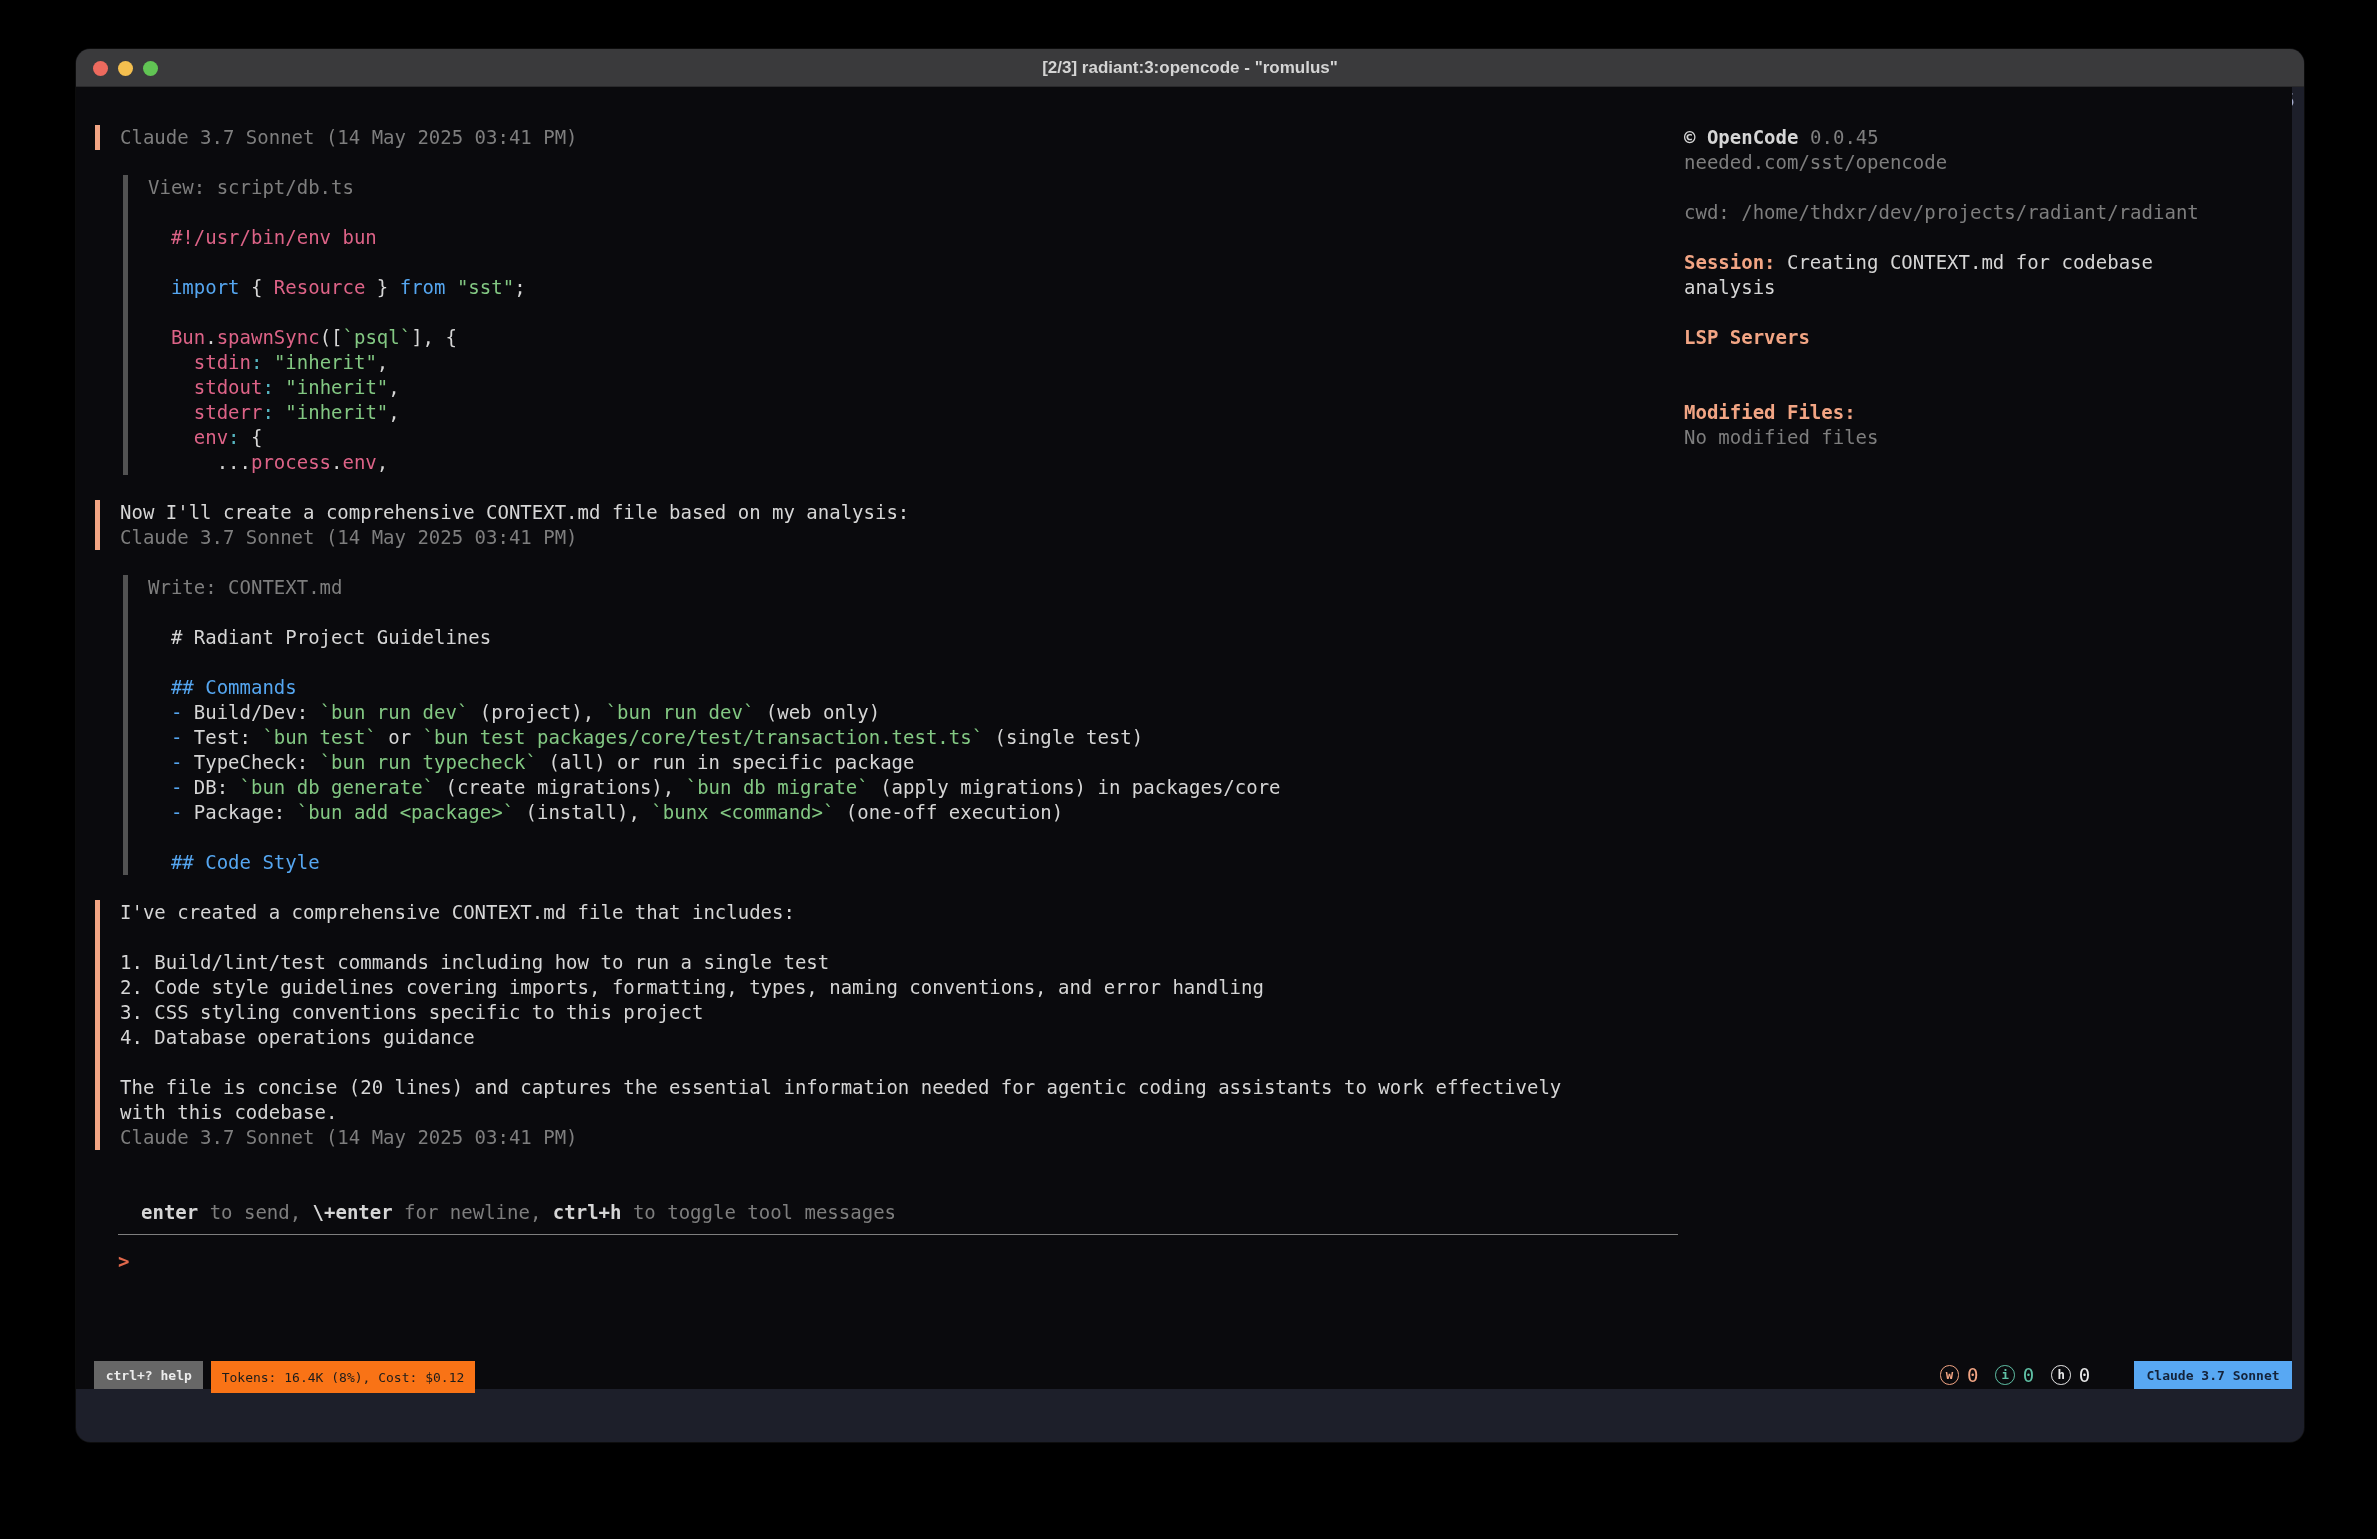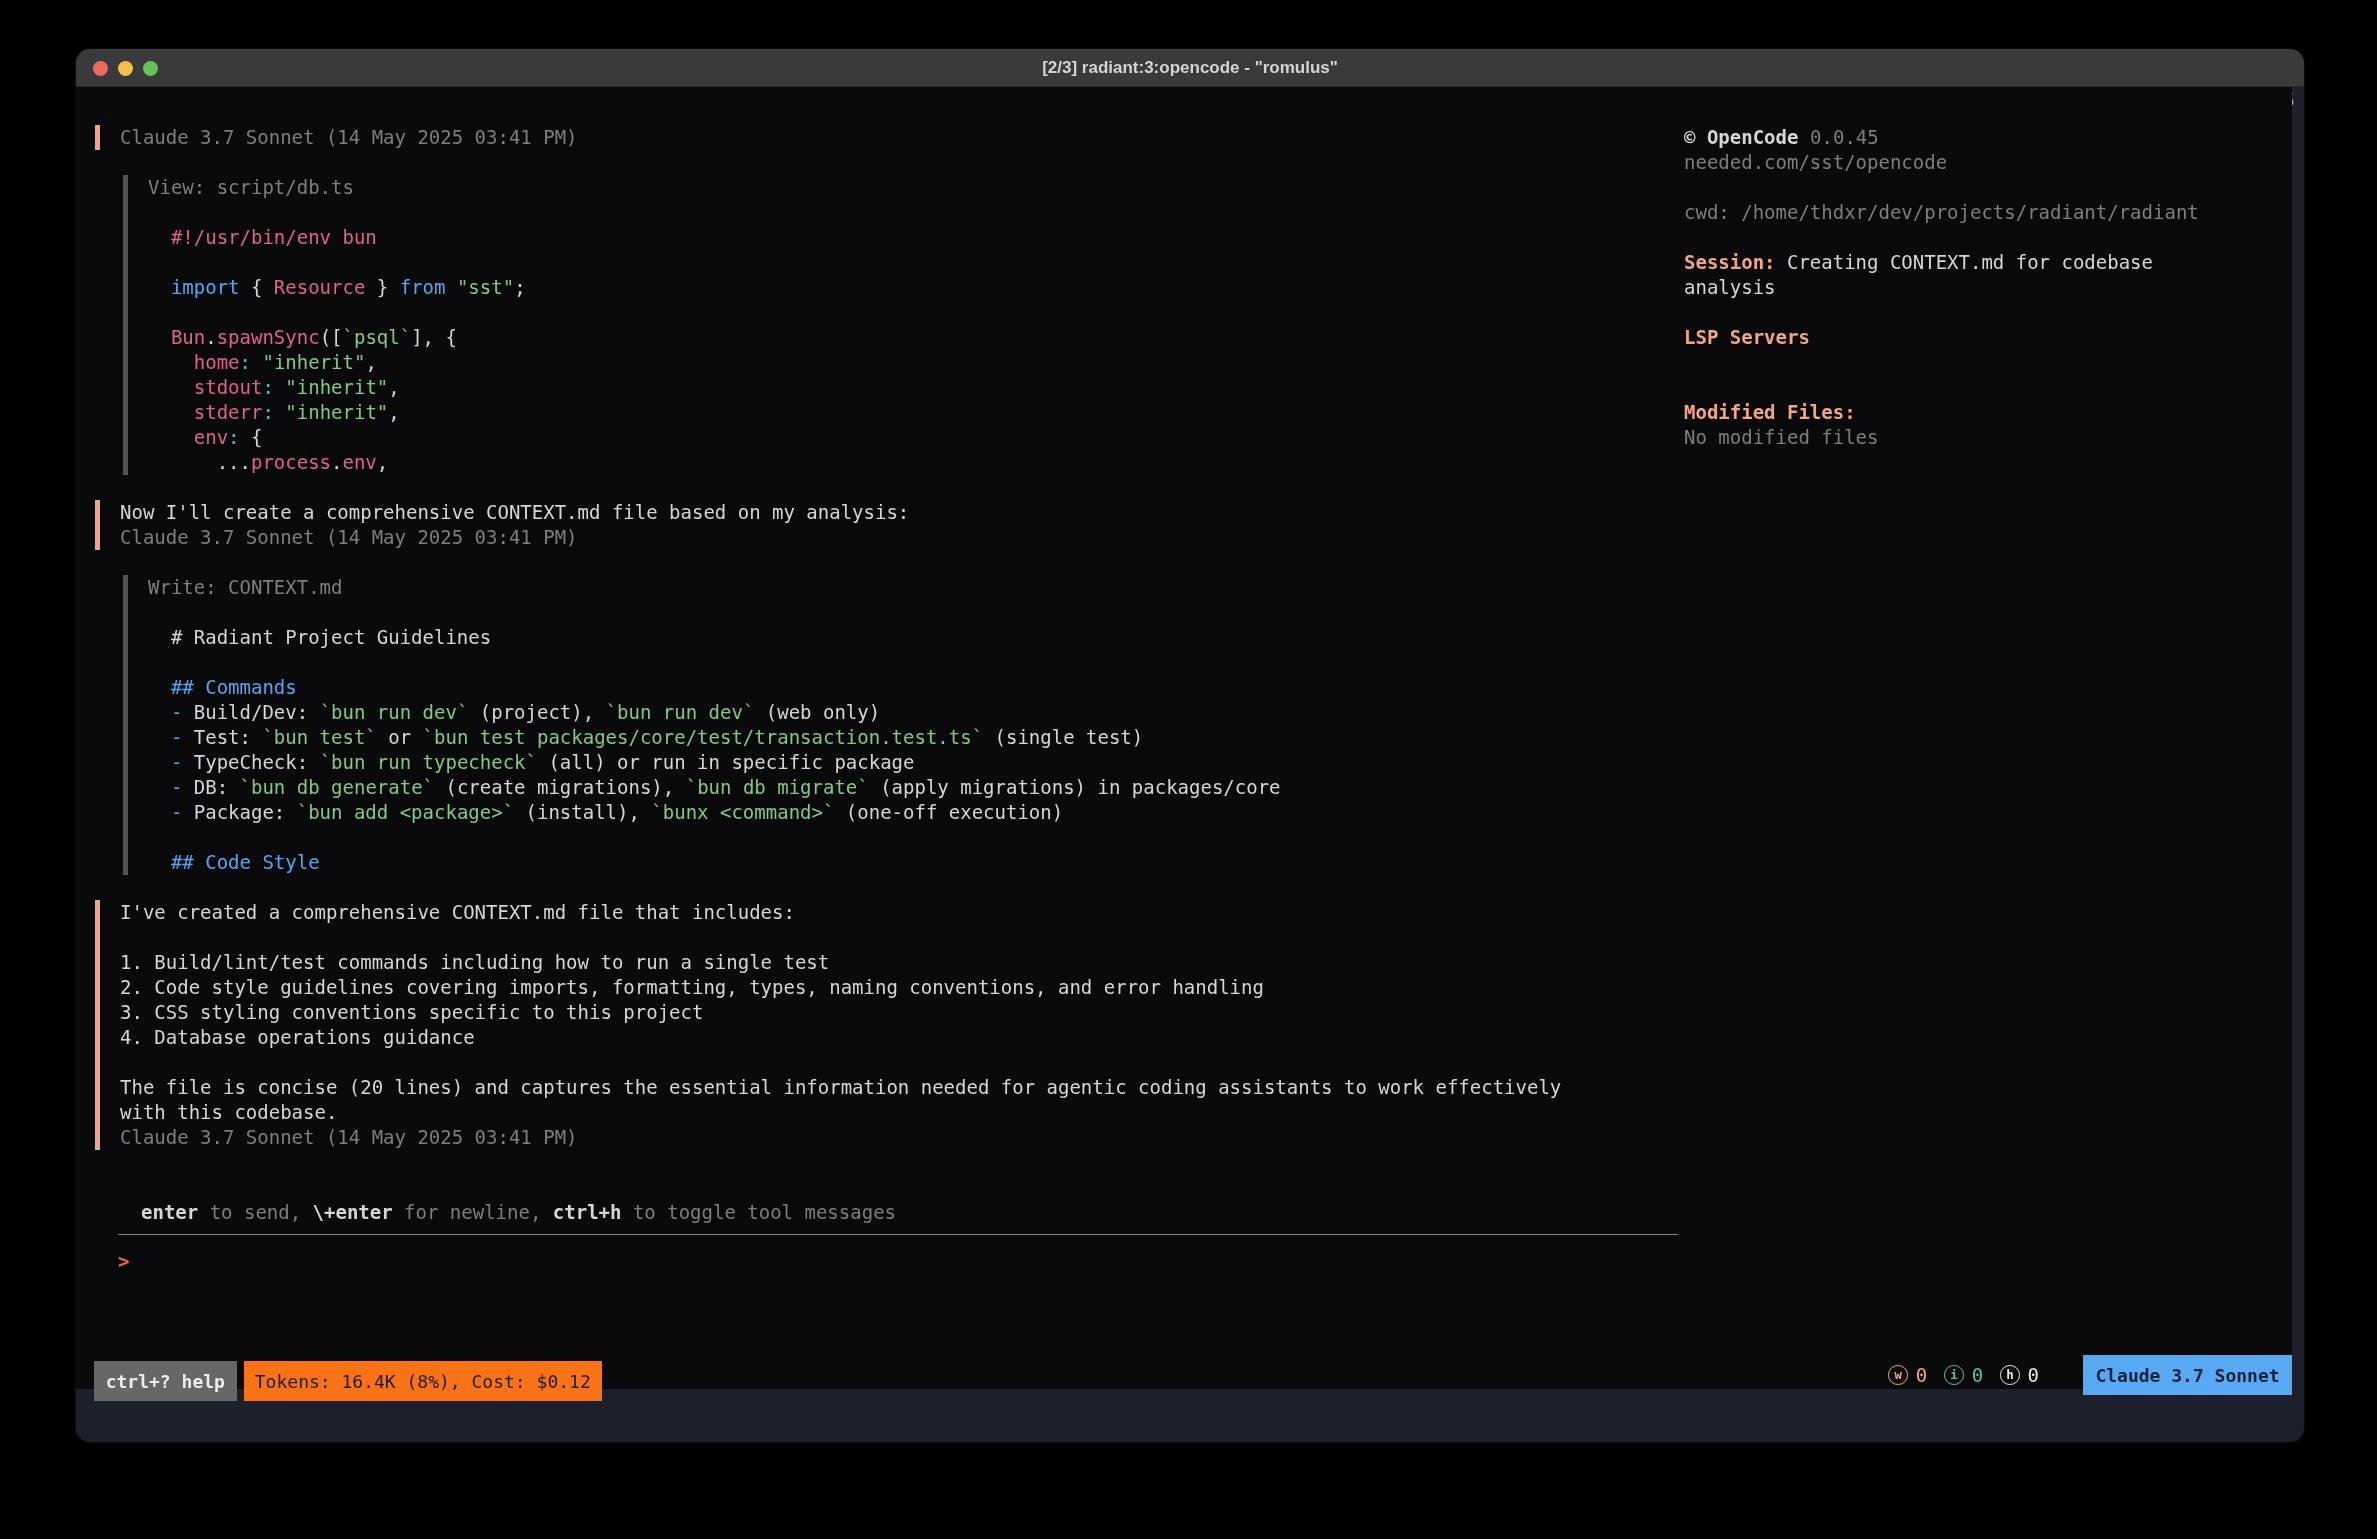--- a/index.html
+++ b/index.html
@@ -65,21 +65,21 @@
   .divider { margin-top:9px; height:1.3px; background:#7f7f7f; }
   .promptline { margin-top:13.7px; white-space:pre; min-height:25px; }
   .promptchar { color:#e0684b; font-weight:bold; }
 
   
   .statusbar {
     position:absolute; left:0; right:0; bottom:0; height:28px;
     display:flex; align-items:stretch;
   }
   .chips-left { display:flex; margin-left:18px; gap:7.2px; }
-  .chip { display:flex; align-items:center; height:40px; font-size:18px; }
+  .chip { display:flex; align-items:center; height:28px; font-size:13px; }
   .chip-help   { background:#676767; color:#ececec; font-weight:bold; padding:0 11.7px; }
   .chip-tokens { background:#f97316; color:#1c1c1c; padding:16px 11px; }
   .status-right { margin-left:auto; display:flex; align-items:center; }
   .counters { display:flex; align-items:center; gap:17px; margin-right:44px; }
   .counter { display:flex; align-items:center; gap:7.8px; }
   .cicon {
     width:19.6px; height:19.6px; border-radius:50%; border:1.3px solid;
     display:inline-flex; align-items:center; justify-content:center;
     font-size:12.4px; font-weight:bold; line-height:1;
   }
@@ -120,21 +120,21 @@
                 <div class="tline"><span class="c-gray">Claude 3.7 Sonnet (14 May 2025 03:41 PM)</span></div>
               </div>
               <div class="block tool">
                 <div class="tline"><span class="c-gray">View: script/db.ts</span></div>
                 <div class="tline">&nbsp;</div>
                 <div class="tline"><span class="c-white">  </span><span class="c-pink">#!/usr/bin/env bun</span></div>
                 <div class="tline">&nbsp;</div>
                 <div class="tline"><span class="c-white">  </span><span class="c-blue">import</span><span class="c-white"> { </span><span class="c-pink">Resource</span><span class="c-white"> } </span><span class="c-blue">from</span><span class="c-white"> </span><span class="c-green">"sst"</span><span class="c-white">;</span></div>
                 <div class="tline">&nbsp;</div>
                 <div class="tline"><span class="c-white">  </span><span class="c-pink">Bun</span><span class="c-white">.</span><span class="c-pink">spawnSync</span><span class="c-white">([</span><span class="c-green">`psql`</span><span class="c-white">], {</span></div>
-                <div class="tline"><span class="c-white">    </span><span class="c-pink">home</span><span class="c-cyan">:</span><span class="c-white"> </span><span class="c-green">"inherit"</span><span class="c-white">,</span></div>
+                <div class="tline"><span class="c-white">    </span><span class="c-pink">stdin</span><span class="c-cyan">:</span><span class="c-white"> </span><span class="c-green">"inherit"</span><span class="c-white">,</span></div>
                 <div class="tline"><span class="c-white">    </span><span class="c-pink">stdout</span><span class="c-cyan">:</span><span class="c-white"> </span><span class="c-green">"inherit"</span><span class="c-white">,</span></div>
                 <div class="tline"><span class="c-white">    </span><span class="c-pink">stderr</span><span class="c-cyan">:</span><span class="c-white"> </span><span class="c-green">"inherit"</span><span class="c-white">,</span></div>
                 <div class="tline"><span class="c-white">    </span><span class="c-pink">env</span><span class="c-cyan">:</span><span class="c-white"> {</span></div>
                 <div class="tline"><span class="c-white">      ...</span><span class="c-pink">process</span><span class="c-white">.</span><span class="c-pink">env</span><span class="c-white">,</span></div>
               </div>
               <div class="block msg">
                 <div class="tline"><span class="c-white">Now I'll create a comprehensive CONTEXT.md file based on my analysis:</span></div>
                 <div class="tline"><span class="c-gray">Claude 3.7 Sonnet (14 May 2025 03:41 PM)</span></div>
               </div>
               <div class="block tool">

